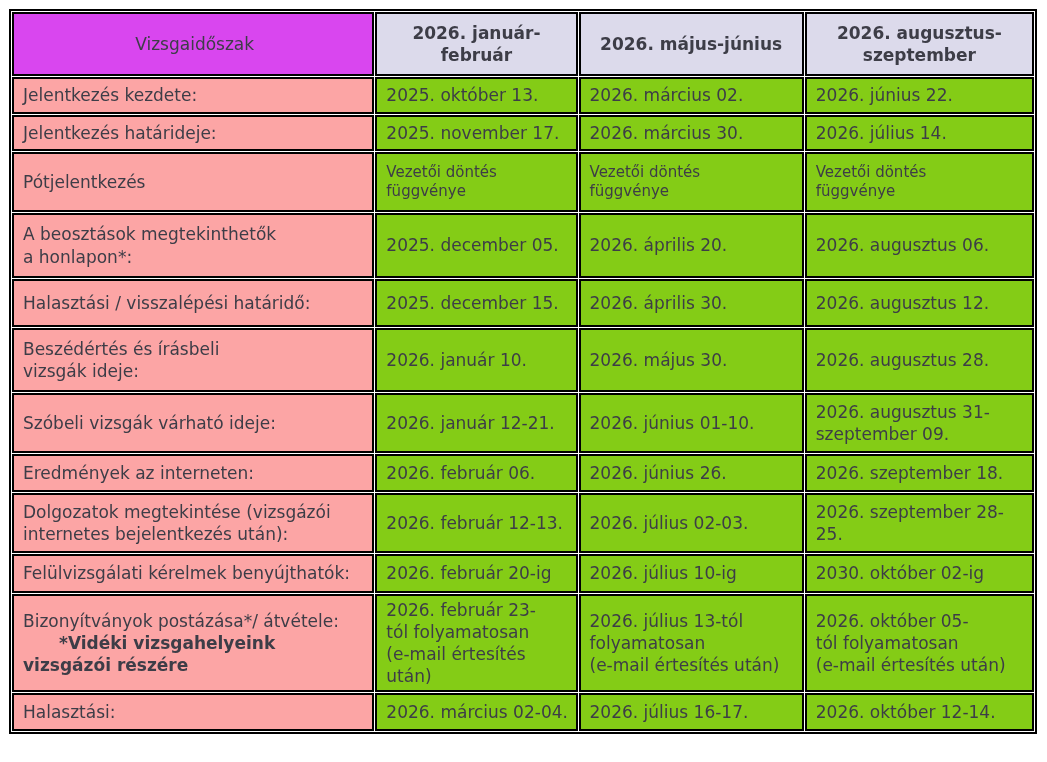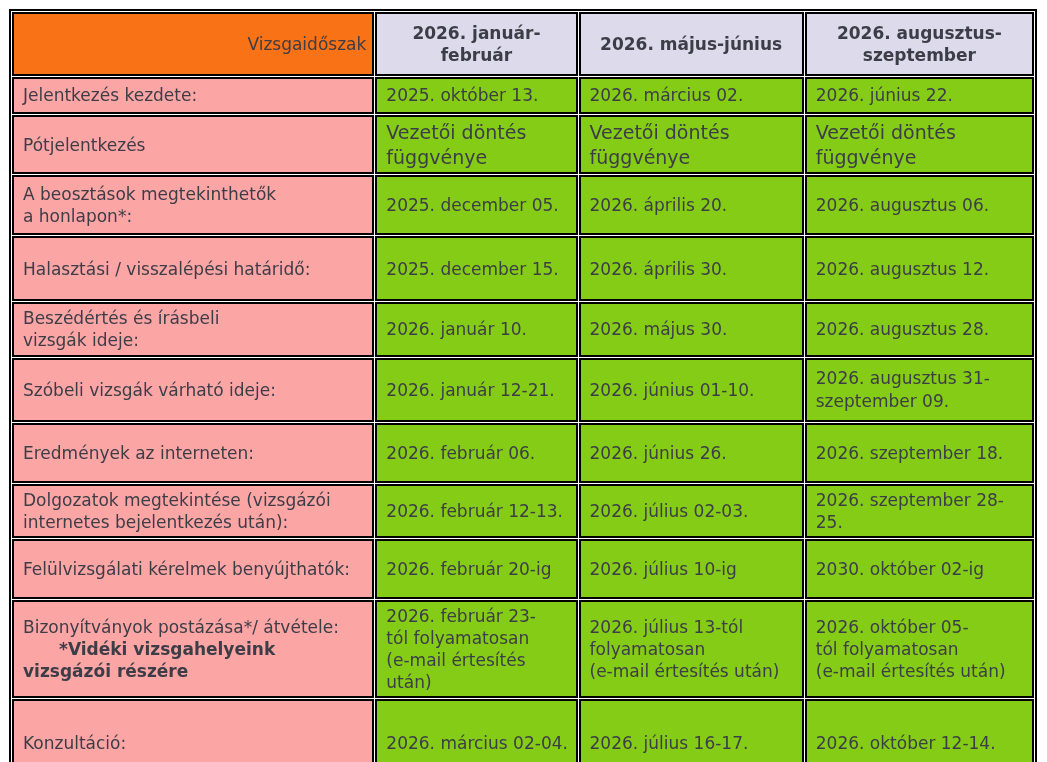--- a/index.html
+++ b/index.html
@@ -33,41 +33,41 @@
     color: #3d3d47;
     font-size: 17px;
     line-height: 1.3;
     vertical-align: middle;
     padding: 3px 6px 3px 9px;
     white-space: pre-line;
     overflow: hidden;
   }
   thead th { height: 64px; }
   th.label-col {
-    background: #f97316;
+    background: #d946ef;
     font-weight: normal;
-    text-align: right;
+    text-align: center;
   }
   th.period-col {
     background: #dcdaeb;
     font-weight: bold;
     text-align: center;
     padding: 3px 6px;
   }
   td.label-col {
     background: #fca5a5;
     text-align: left;
   }
   td.data-col {
     background: #84cc16;
     text-align: left;
   }
   td .bold-line { font-weight: bold; margin-left: 36px; }
   tr.small-row td.data-col {
-    font-size: 19px;
+    font-size: 15px;
     vertical-align: middle;
   }
   
   tbody tr:nth-child(1)  td { height: 37px; }
   tbody tr:nth-child(2)  td { height: 36px; }
   tbody tr:nth-child(3)  td { height: 60px; }
   tbody tr:nth-child(4)  td { height: 65px; }
   tbody tr:nth-child(5)  td { height: 48px; }
   tbody tr:nth-child(6)  td { height: 64px; }
   tbody tr:nth-child(7)  td { height: 60px; }
@@ -95,20 +95,26 @@
         <th class="period-col">2026. május-június</th>
         <th class="period-col">2026. augusztus-szeptember</th>
       </tr>
     </thead>
     <tbody id="table-body">
         <tr>
           <td class="label-col"><span>Jelentkezés kezdete:</span></td>
           <td class="data-col">2025. október 13.</td>
           <td class="data-col">2026. március 02.</td>
           <td class="data-col">2026. június 22.</td>
+        </tr>
+        <tr>
+          <td class="label-col"><span>Jelentkezés határideje:</span></td>
+          <td class="data-col">2025. november 17.</td>
+          <td class="data-col">2026. március 30.</td>
+          <td class="data-col">2026. július 14.</td>
         </tr>
         <tr class="small-row">
           <td class="label-col"><span>Pótjelentkezés</span></td>
           <td class="data-col">Vezetői döntés
 függvénye</td>
           <td class="data-col">Vezetői döntés
 függvénye</td>
           <td class="data-col">Vezetői döntés
 függvénye</td>
         </tr>
@@ -165,20 +171,20 @@
 tól folyamatosan
 (e-mail értesítés után)</td>
           <td class="data-col">2026. július 13-tól
 folyamatosan
 (e-mail értesítés után)</td>
           <td class="data-col">2026. október 05-
 tól folyamatosan
 (e-mail értesítés után)</td>
         </tr>
         <tr>
-          <td class="label-col"><span>Konzultáció:</span></td>
+          <td class="label-col"><span>Halasztási:</span></td>
           <td class="data-col">2026. március 02-04.</td>
           <td class="data-col">2026. július 16-17.</td>
           <td class="data-col">2026. október 12-14.</td>
         </tr>
       </tbody>
   </table>
 </div>
 
 </body></html>

